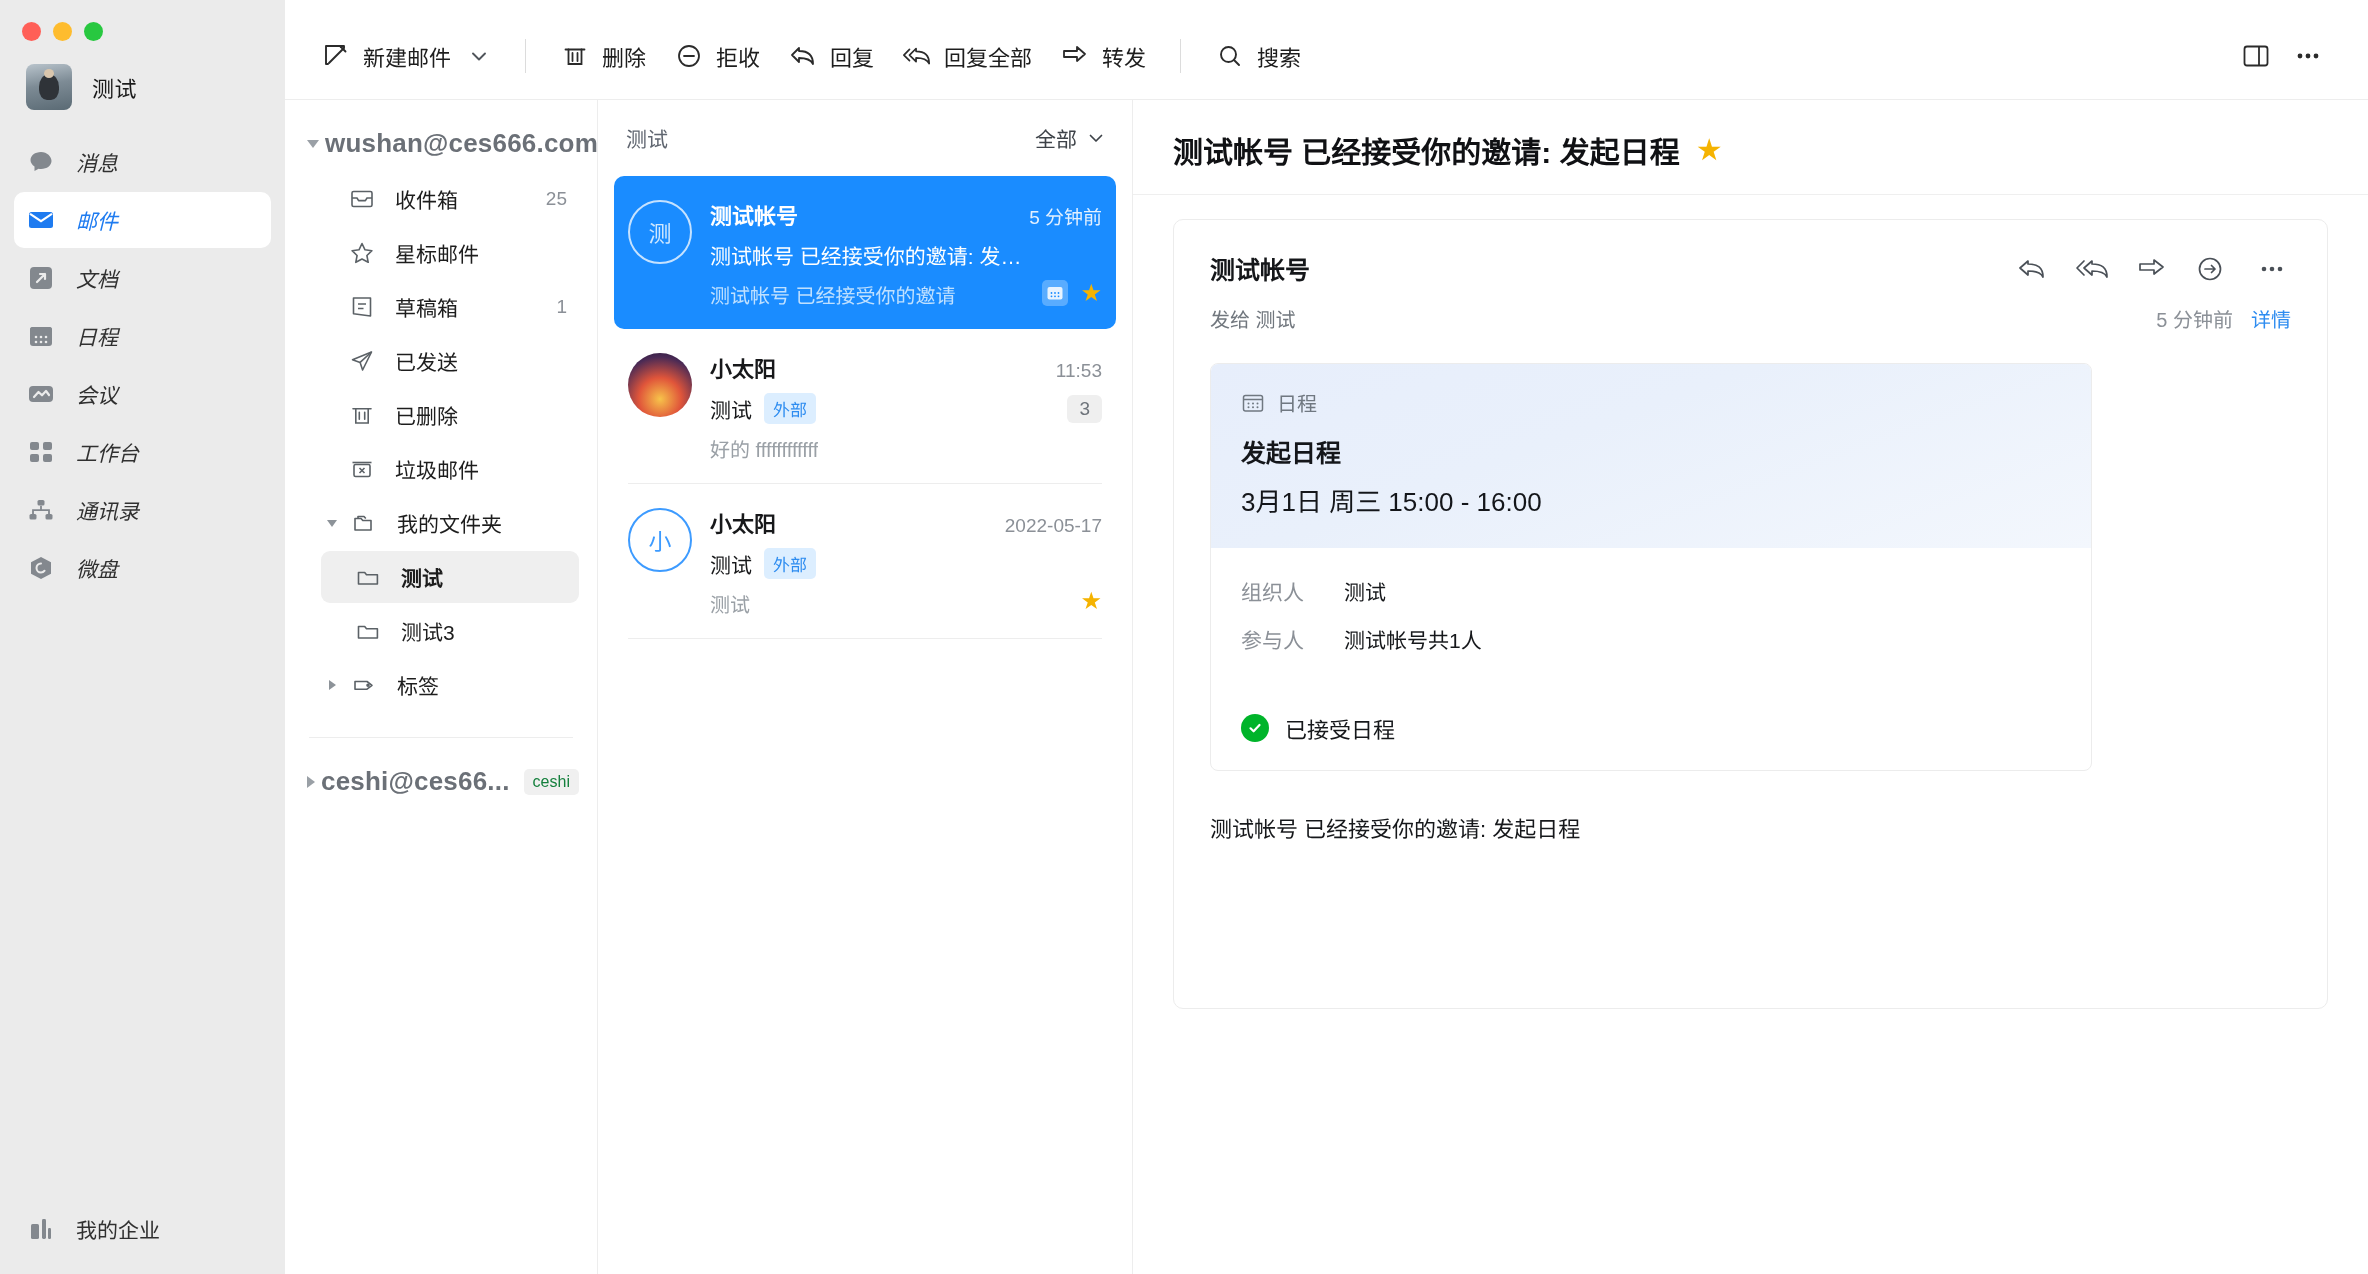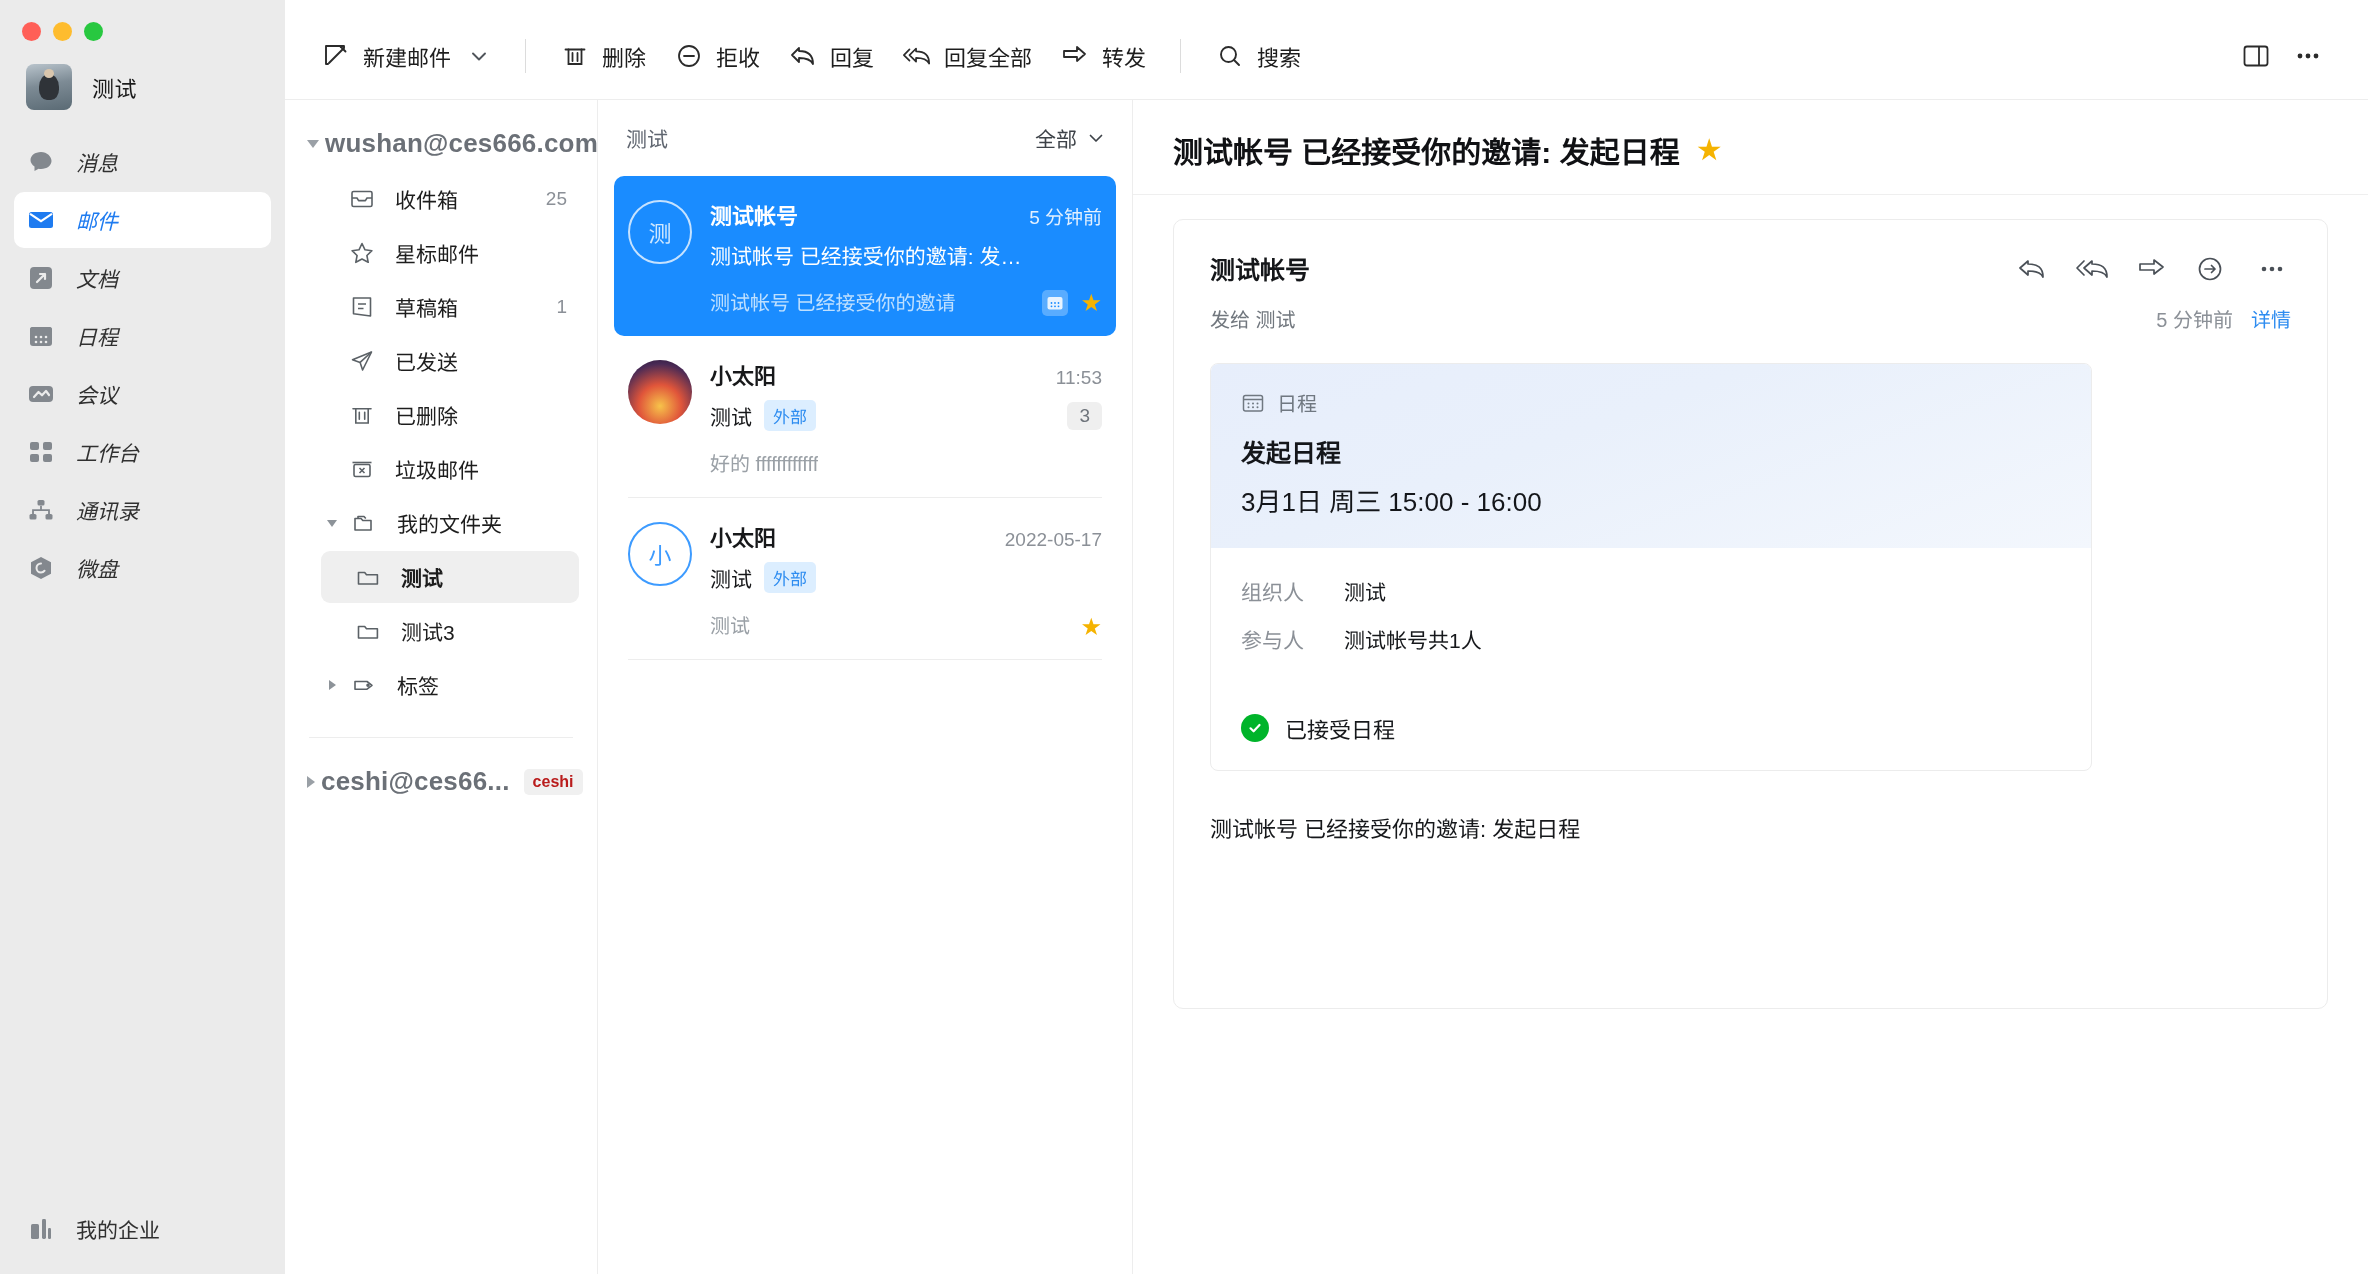--- a/index.html
+++ b/index.html
@@ -109,22 +109,22 @@
   }
   .acct-row {
     display: flex; align-items: center; gap: 6px;
     padding: 6px 4px; margin-bottom: 8px; cursor: pointer;
   }
   .tri { width: 0; height: 0; flex: 0 0 auto; }
   .tri.down { border-left: 6px solid transparent; border-right: 6px solid transparent; border-top: 8px solid #9aa0a6; }
   .tri.right { border-top: 6px solid transparent; border-bottom: 6px solid transparent; border-left: 8px solid #9aa0a6; }
   .acct-name { font-size: 26px; font-weight: bold; color: #6b7077; letter-spacing: .2px; }
   .acct-tag {
-    font-size: 16px; color: #b91c1c; background: #f0f0f0;
-    border-radius: 5px; padding: 4px 9px; margin-left: 8px; font-weight: bold;
+    font-size: 16px; color: #15803d; background: #f0f0f0;
+    border-radius: 5px; padding: 4px 9px; margin-left: 8px;
   }
 
   .fold-item {
     display: flex; align-items: center; height: 52px;
     border-radius: 9px; padding: 0 12px 0 0; cursor: pointer;
     margin-bottom: 2px;
   }
   .fold-item .f-ico { width: 30px; height: 30px; flex: 0 0 30px;
       display:flex; align-items:center; justify-content:center; color:#5b6166; margin-left: 6px;}
   .fold-item .f-label { font-size: 21px; color: #1d1d1d; margin-left: 18px; flex: 1; }
@@ -169,21 +169,21 @@
   .m-avatar.photo {
     background: radial-gradient(circle at 50% 72%, #f7c34a 0%, #e0553a 38%, #4a2a55 75%, #1b1030 100%);
     border: none;
   }
   .mail-row .m-main { flex: 1; min-width: 0; padding-bottom: 20px; }
   .m-line1 { display: flex; align-items: baseline; justify-content: space-between; gap: 10px; }
   .m-from { font-size: 22px; font-weight: bold; color: #17181a; white-space: nowrap; overflow: hidden; text-overflow: ellipsis; }
   .m-time { font-size: 19px; color: #8b9097; white-space: nowrap; flex: 0 0 auto; }
   .m-line2 { display: flex; align-items: center; justify-content: space-between; gap: 10px; margin-top: 10px; }
   .m-subject { font-size: 21px; color: #17181a; white-space: nowrap; overflow: hidden; text-overflow: ellipsis; }
-  .m-line3 { display: flex; align-items: flex-end; justify-content: space-between; gap: 10px; margin-top: 17px; }
+  .m-line3 { display: flex; align-items: flex-start; justify-content: space-between; gap: 10px; margin-top: 10px; }
   .m-preview { font-size: 20px; color: #9aa0a6; white-space: nowrap; overflow: hidden; text-overflow: ellipsis; }
   .badge-ext {
     font-size: 17px; color: #2d8cf0; background: #dceeff;
     border-radius: 5px; padding: 3px 9px; margin-left: 12px; flex: 0 0 auto;
   }
   .badge-count {
     font-size: 19px; color: #6e747b; background: #efefef;
     border-radius: 6px; padding: 3px 12px; flex: 0 0 auto;
   }
   .m-icons { display: flex; align-items: center; gap: 12px; flex: 0 0 auto; }

